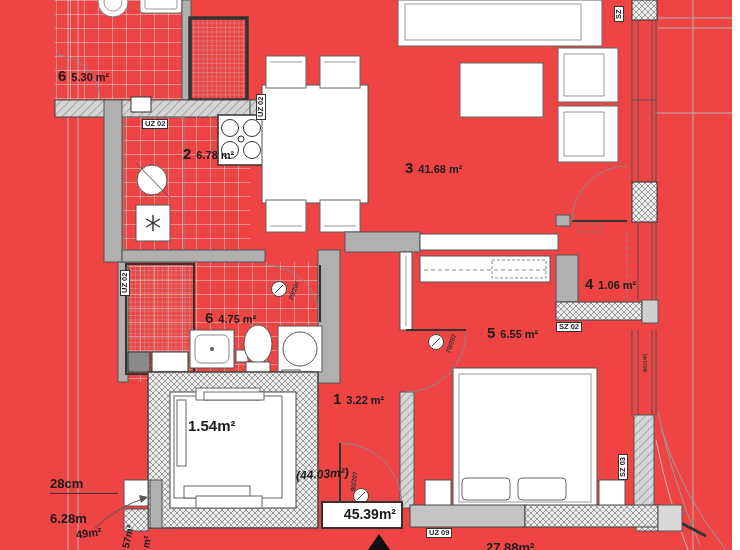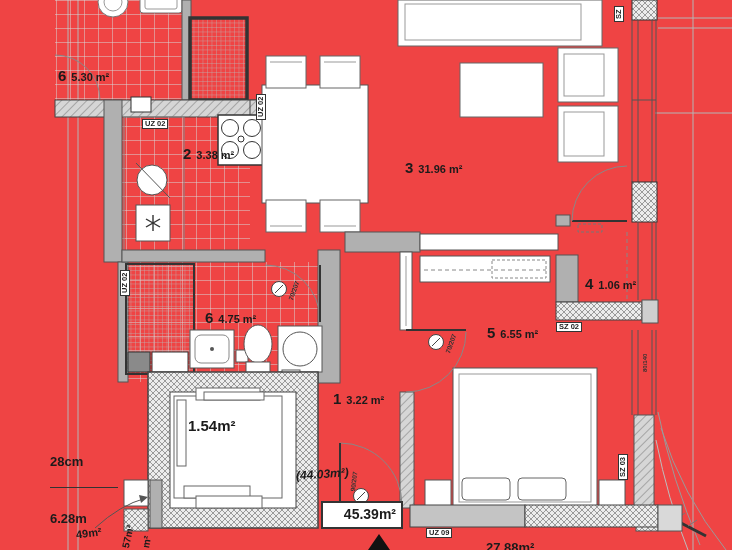--- a/index.html
+++ b/index.html
@@ -214,44 +214,44 @@
     <polygon points="148,497 139,495 141,503" fill="#555"></polygon>
   </g>
 
   <rect x="322" y="502" width="80" height="26" fill="#fff" stroke="#333" stroke-width="2"></rect>
 </svg>
 
 <div class="lbl rlabel" style="left:58px;top:68px">
   <b>6</b><span>5.30 m²</span>
 </div>
 <div class="lbl rlabel" style="left:183px;top:146px">
-  <b>2</b><span>3.38 m²</span>
+  <b>2</b><span>6.78 m²</span>
 </div>
 <div class="lbl rlabel" style="left:405px;top:160px">
-  <b>3</b><span>31.96 m²</span>
+  <b>3</b><span>41.68 m²</span>
 </div>
 <div class="lbl rlabel" style="left:585px;top:276px">
   <b>4</b><span>1.06 m²</span>
 </div>
 <div class="lbl rlabel" style="left:487px;top:325px">
   <b>5</b><span>6.55 m²</span>
 </div>
 <div class="lbl rlabel" style="left:205px;top:310px">
   <b>6</b><span>4.75 m²</span>
 </div>
 <div class="lbl rlabel" style="left:333px;top:391px">
   <b>1</b><span>3.22 m²</span>
 </div>
 <div class="lbl" style="left:188px;top:418px;font-size:15px;font-weight:bold">1.54m²</div>
 
 <div class="lbl" style="left:330px;top:507px;width:66px;text-align:right;font-size:14px;font-weight:bold">45.39m²</div>
 <div class="lbl" style="left:296px;top:468px;font-size:12px;font-style:italic;font-weight:600;transform:rotate(-4deg)">(44.03m²)</div>
 <div class="lbl" style="left:486px;top:541px;font-size:13px;font-weight:bold">27.88m²</div>
 
-<div class="lbl" style="left:50px;top:453px;width:68px;border-bottom:1.5px solid #333;padding-bottom:18px">
+<div class="lbl" style="left:50px;top:475px;width:68px;border-bottom:1.5px solid #333;padding-bottom:2px">
   <span class="dimtext">28cm</span>
 </div>
 <div class="lbl dimtext" style="left:50px;top:512px">6.28m</div>
 <div class="lbl" style="left:76px;top:528px;font-size:11px;font-weight:bold;transform:rotate(-7deg)">49m²</div>
 <div class="lbl rot" style="left:121px;top:547px;font-size:10px;font-weight:bold;transform:rotate(-78deg)">57m²</div>
 <div class="lbl rot" style="left:141px;top:547px;font-size:10px;font-weight:bold;transform:rotate(-80deg)">m²</div>
 
 <div class="lbl tinybox" style="left:142px;top:119px">UZ 02</div>
 <div class="lbl tinybox rot" style="left:256px;top:120px;transform:rotate(-90deg)">UZ 02</div>
 <div class="lbl tinybox rot" style="left:120px;top:296px;transform:rotate(-90deg)">UZ 02</div>

